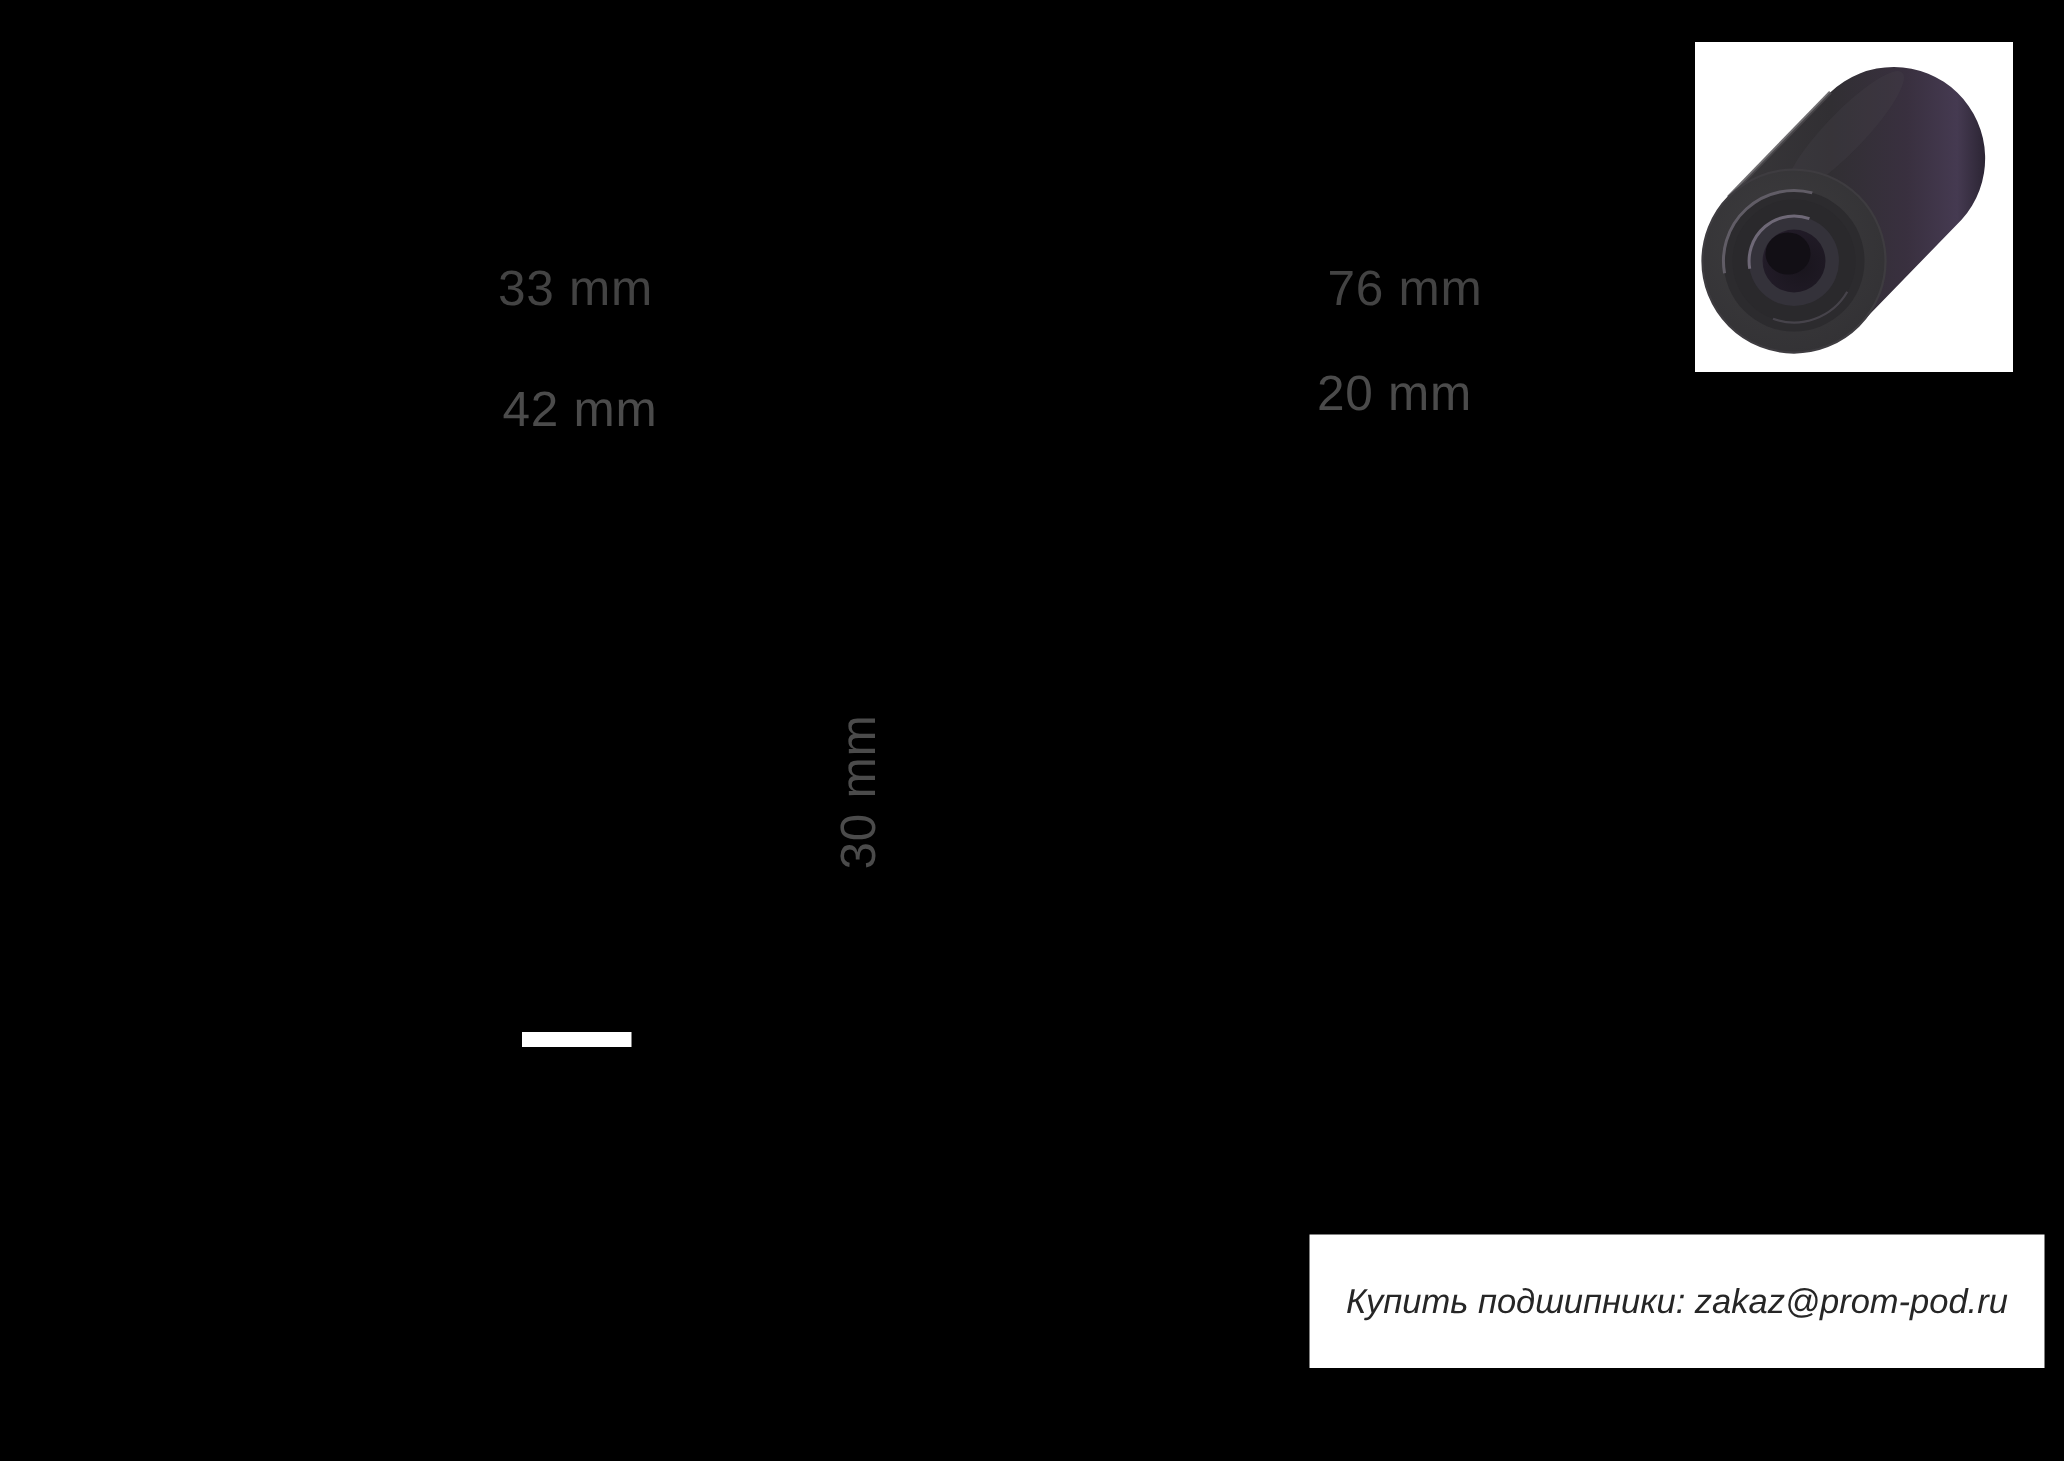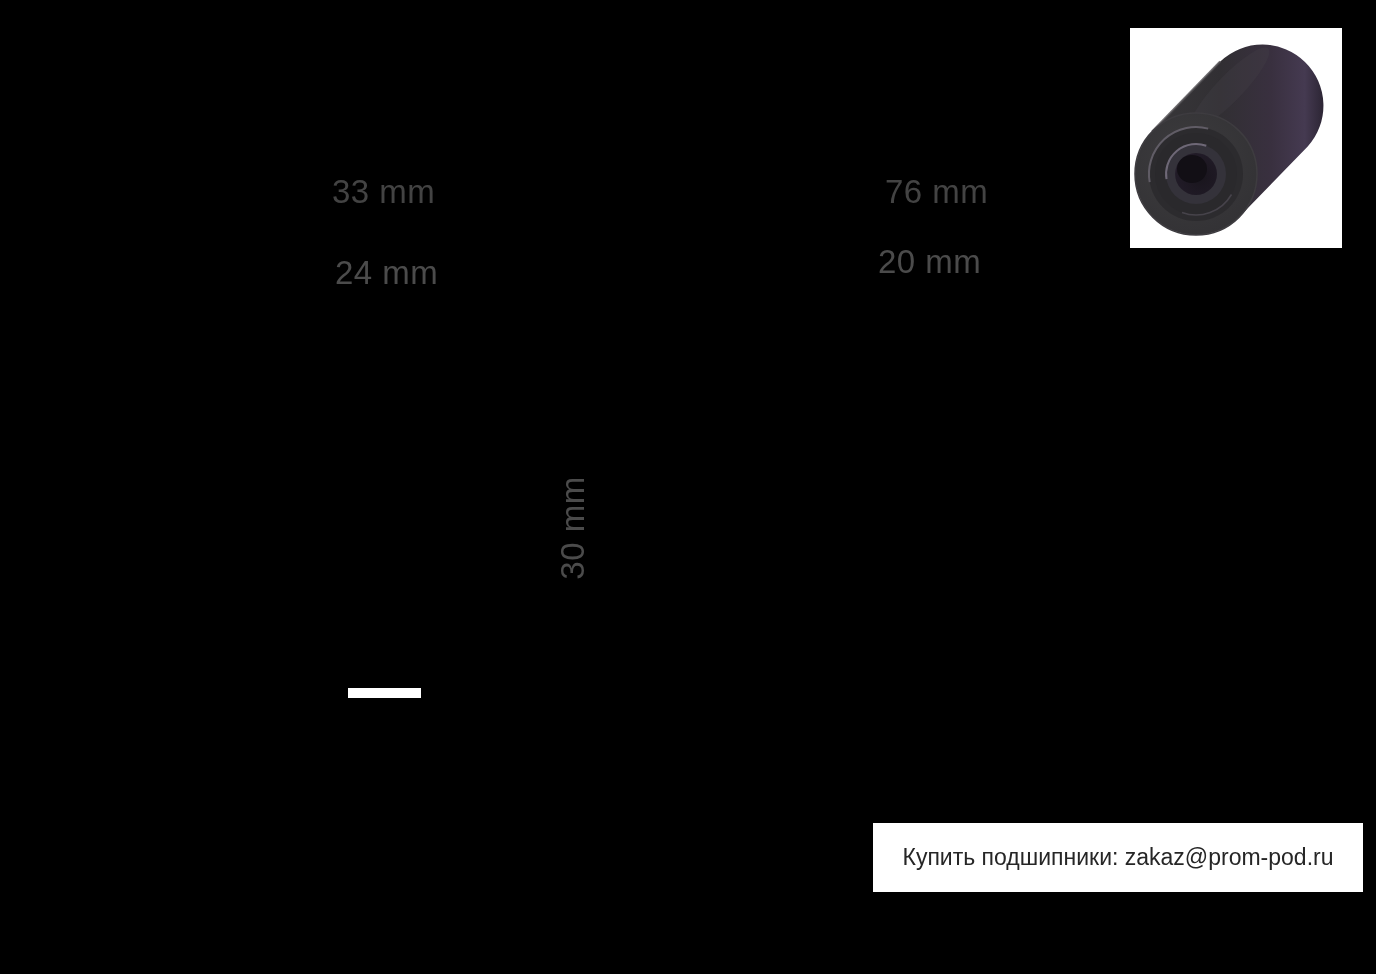--- a/index.html
+++ b/index.html
@@ -40,38 +40,38 @@
     position:absolute;
     left:1130px;top:28px;
     width:212px;height:220px;
     background:#ffffff;
   }
   .photo-box svg{display:block;width:100%;height:100%;}
 
   .banner{
     position:absolute;
     left:873px;top:823px;
-    width:490px;height:69px;
+    width:490px;height:89px;
     background:#ffffff;
-    display:flex;align-items:center;justify-content:center;
+    display:flex;align-items:center;justify-content:center;font-style:italic;
   }
   .banner span{
     font-size:23px;
     color:#262626;
     white-space:nowrap;
   }
 </style>
 </head>
 <body>
 
 <div class="canvas">
 
   <div class="dim-label" id="lbl-bore">33 mm</div>
 
-  <div class="dim-label soft" id="lbl-inner-width">24 mm</div>
+  <div class="dim-label soft" id="lbl-inner-width">42 mm</div>
 
   <div class="dim-label" id="lbl-outer-diameter">76 mm</div>
 
   <div class="dim-label soft" id="lbl-outer-width">20 mm</div>
 
   <div class="dim-label soft vertical" id="lbl-total-width">30 mm</div>
 
   <div class="scale-bar"></div>
 
   <div class="photo-box">

